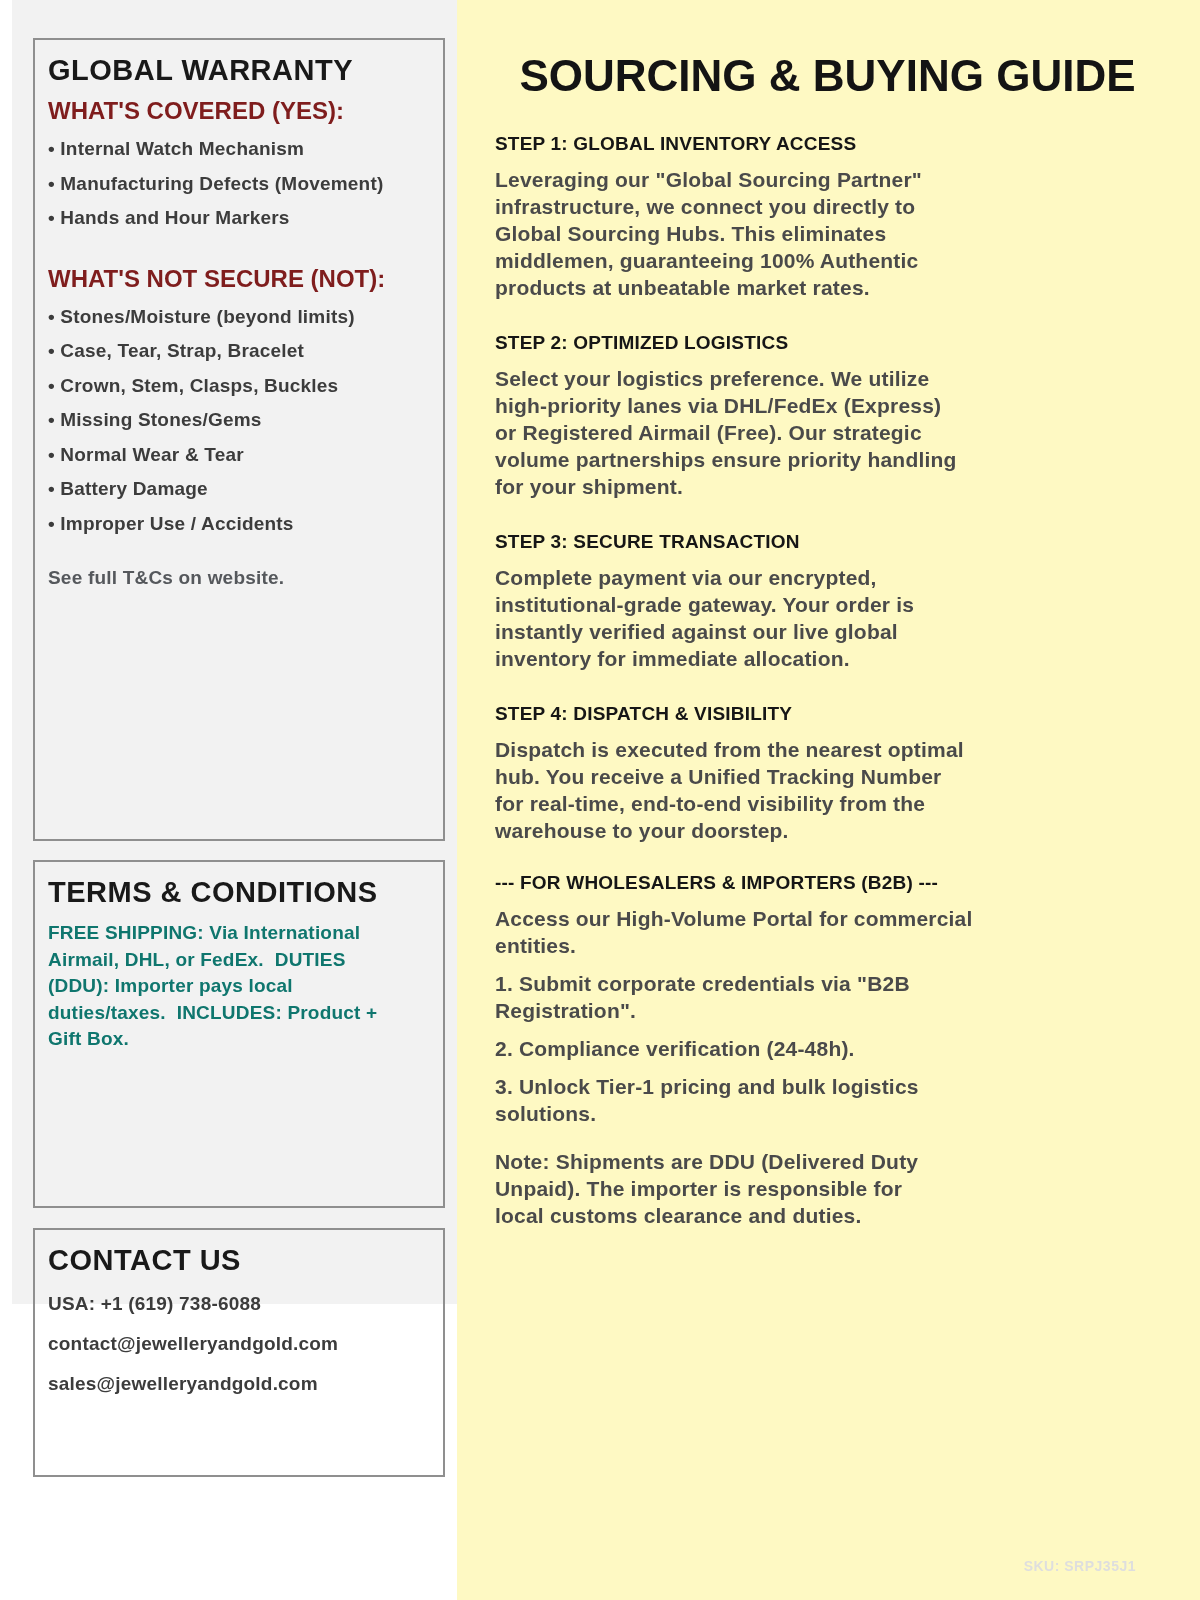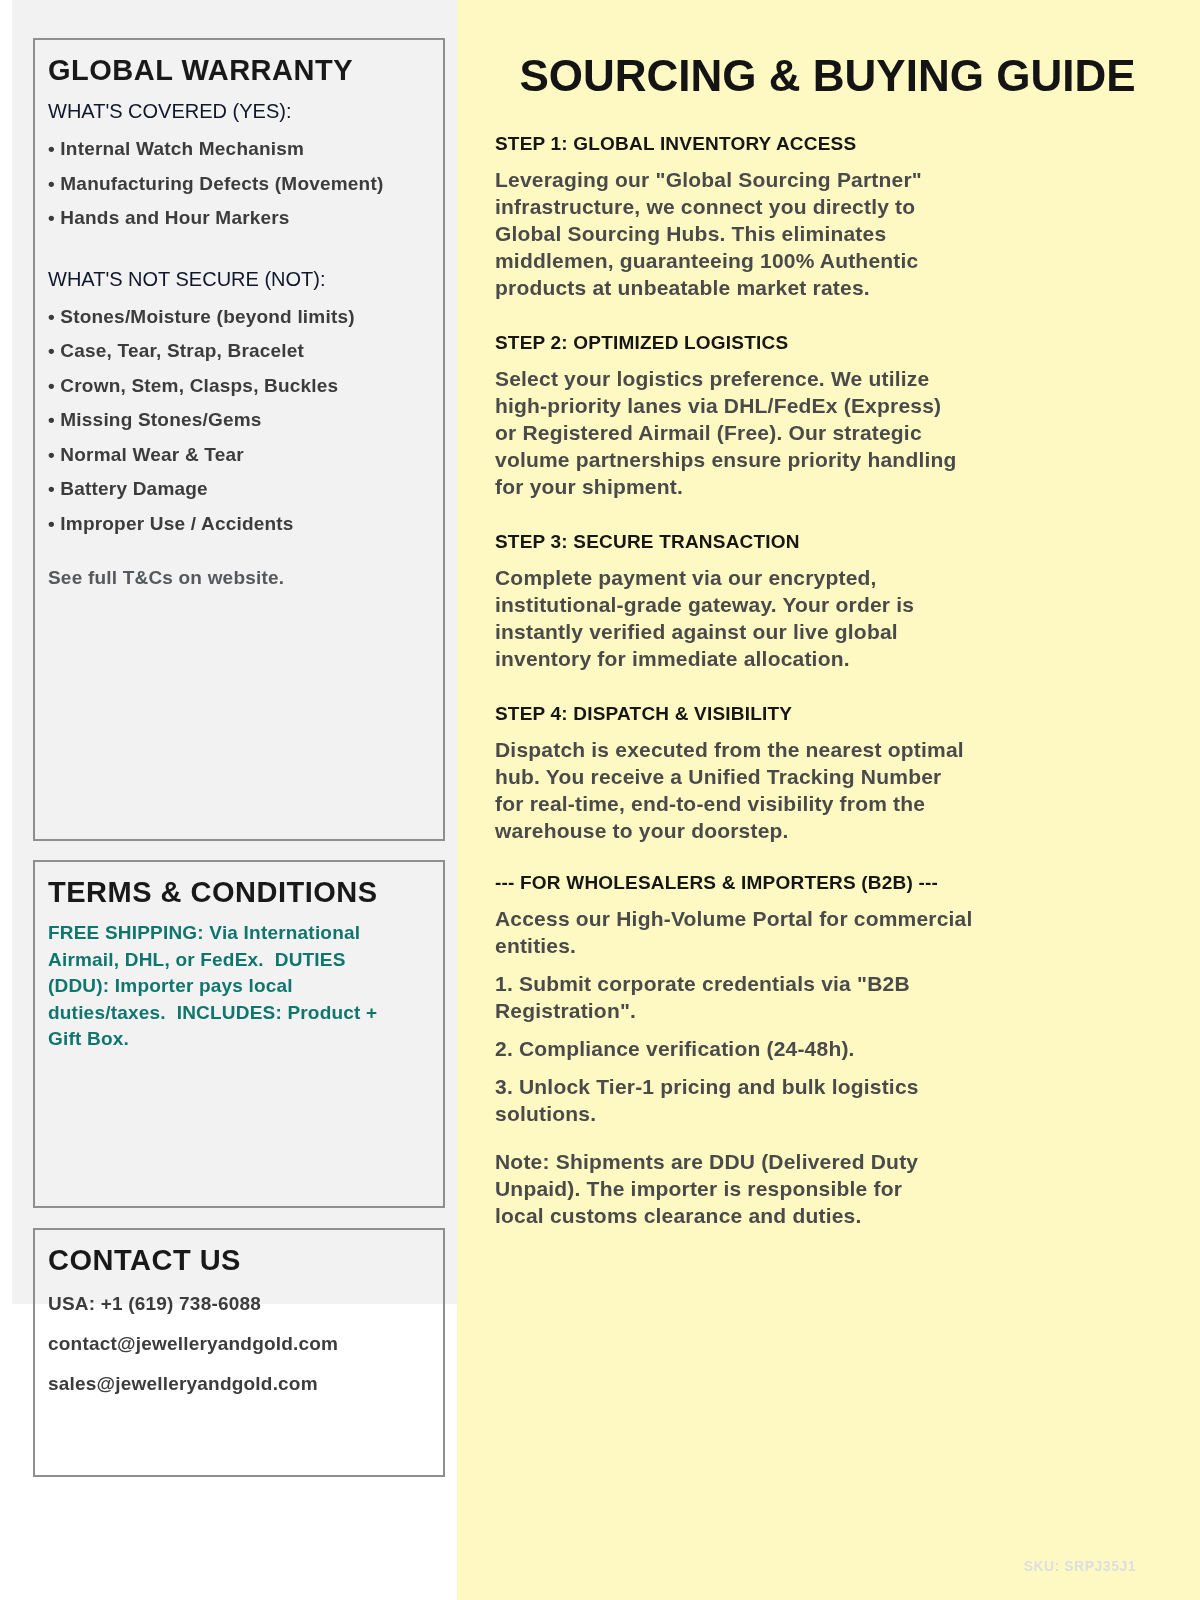--- a/index.html
+++ b/index.html
@@ -28,21 +28,21 @@
   }
   .box-warranty { top: 38px;  height: 803px; }
   .box-terms    { top: 860px; height: 348px; }
   .box-contact  { top: 1228px; height: 249px; }
 
   .side-title {
     font-size: 29px; font-weight: 700; color: #191919;
     letter-spacing: 0.5px; line-height: 36px; margin: 0;
   }
   .side-subhead {
-    font-size: 20px; font-weight: 400; color: #0f172a;
+    font-size: 24px; font-weight: 700; color: #7f1d1d;
     line-height: 26px; margin: 10px 0 0 0;
   }
   .side-subhead.second { margin-top: 30px; }
   ul.side-list { list-style: none; margin: 8px 0 0 0; padding: 0; }
   ul.side-list li {
     font-size: 19px; font-weight: 700; color: #3c3c3c;
     line-height: 34.5px; letter-spacing: 0.2px;
   }
   ul.side-list li::before { content: "\2022\00a0"; color: #3c3c3c; }
   .side-footnote {

